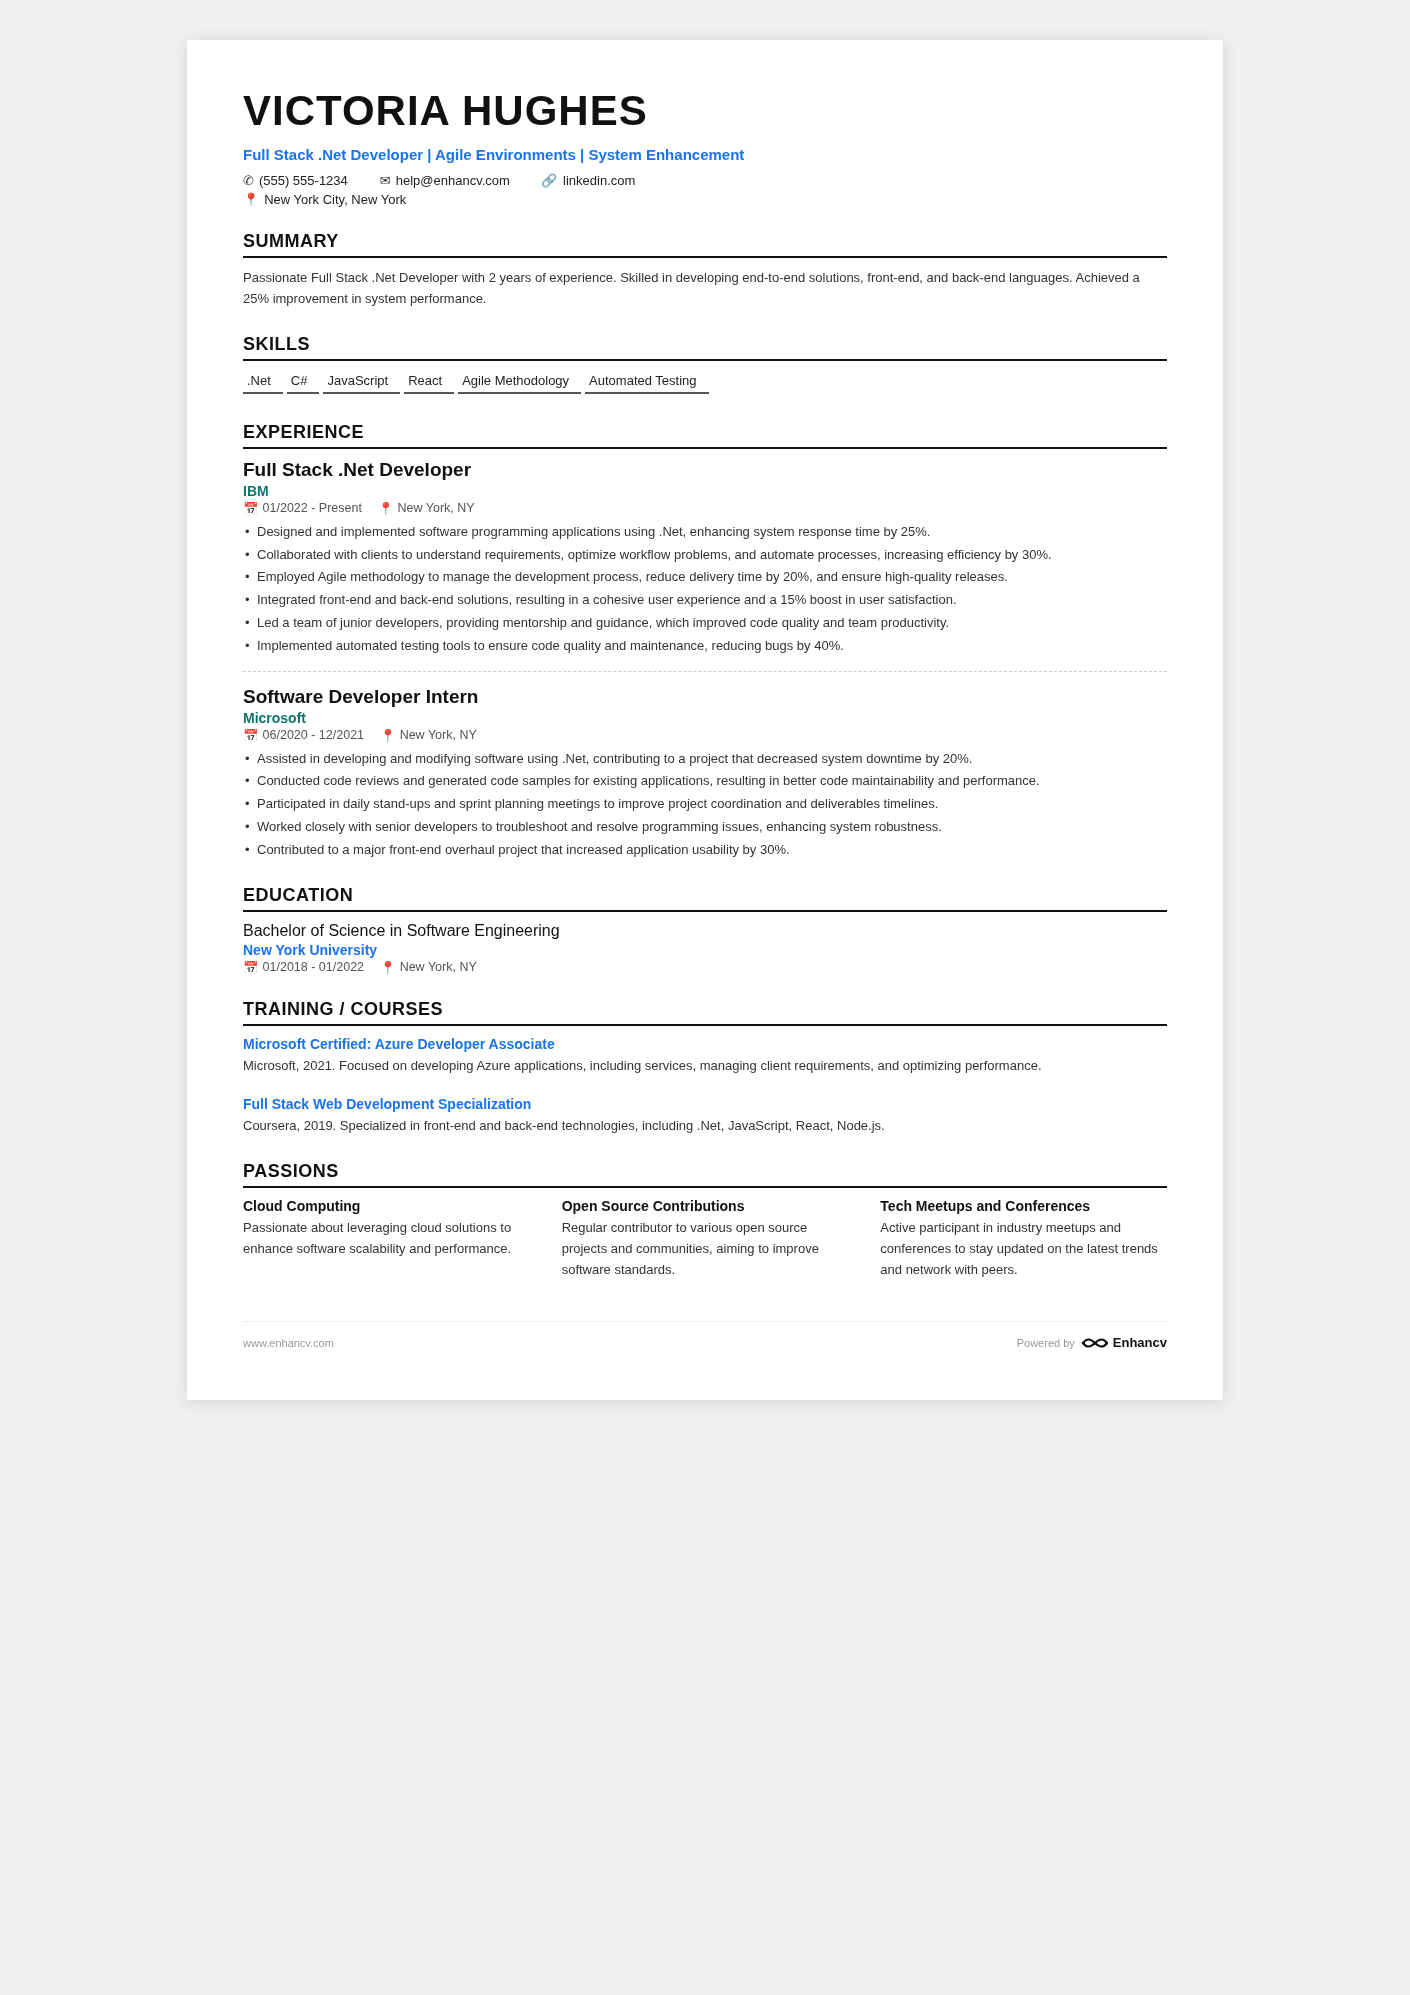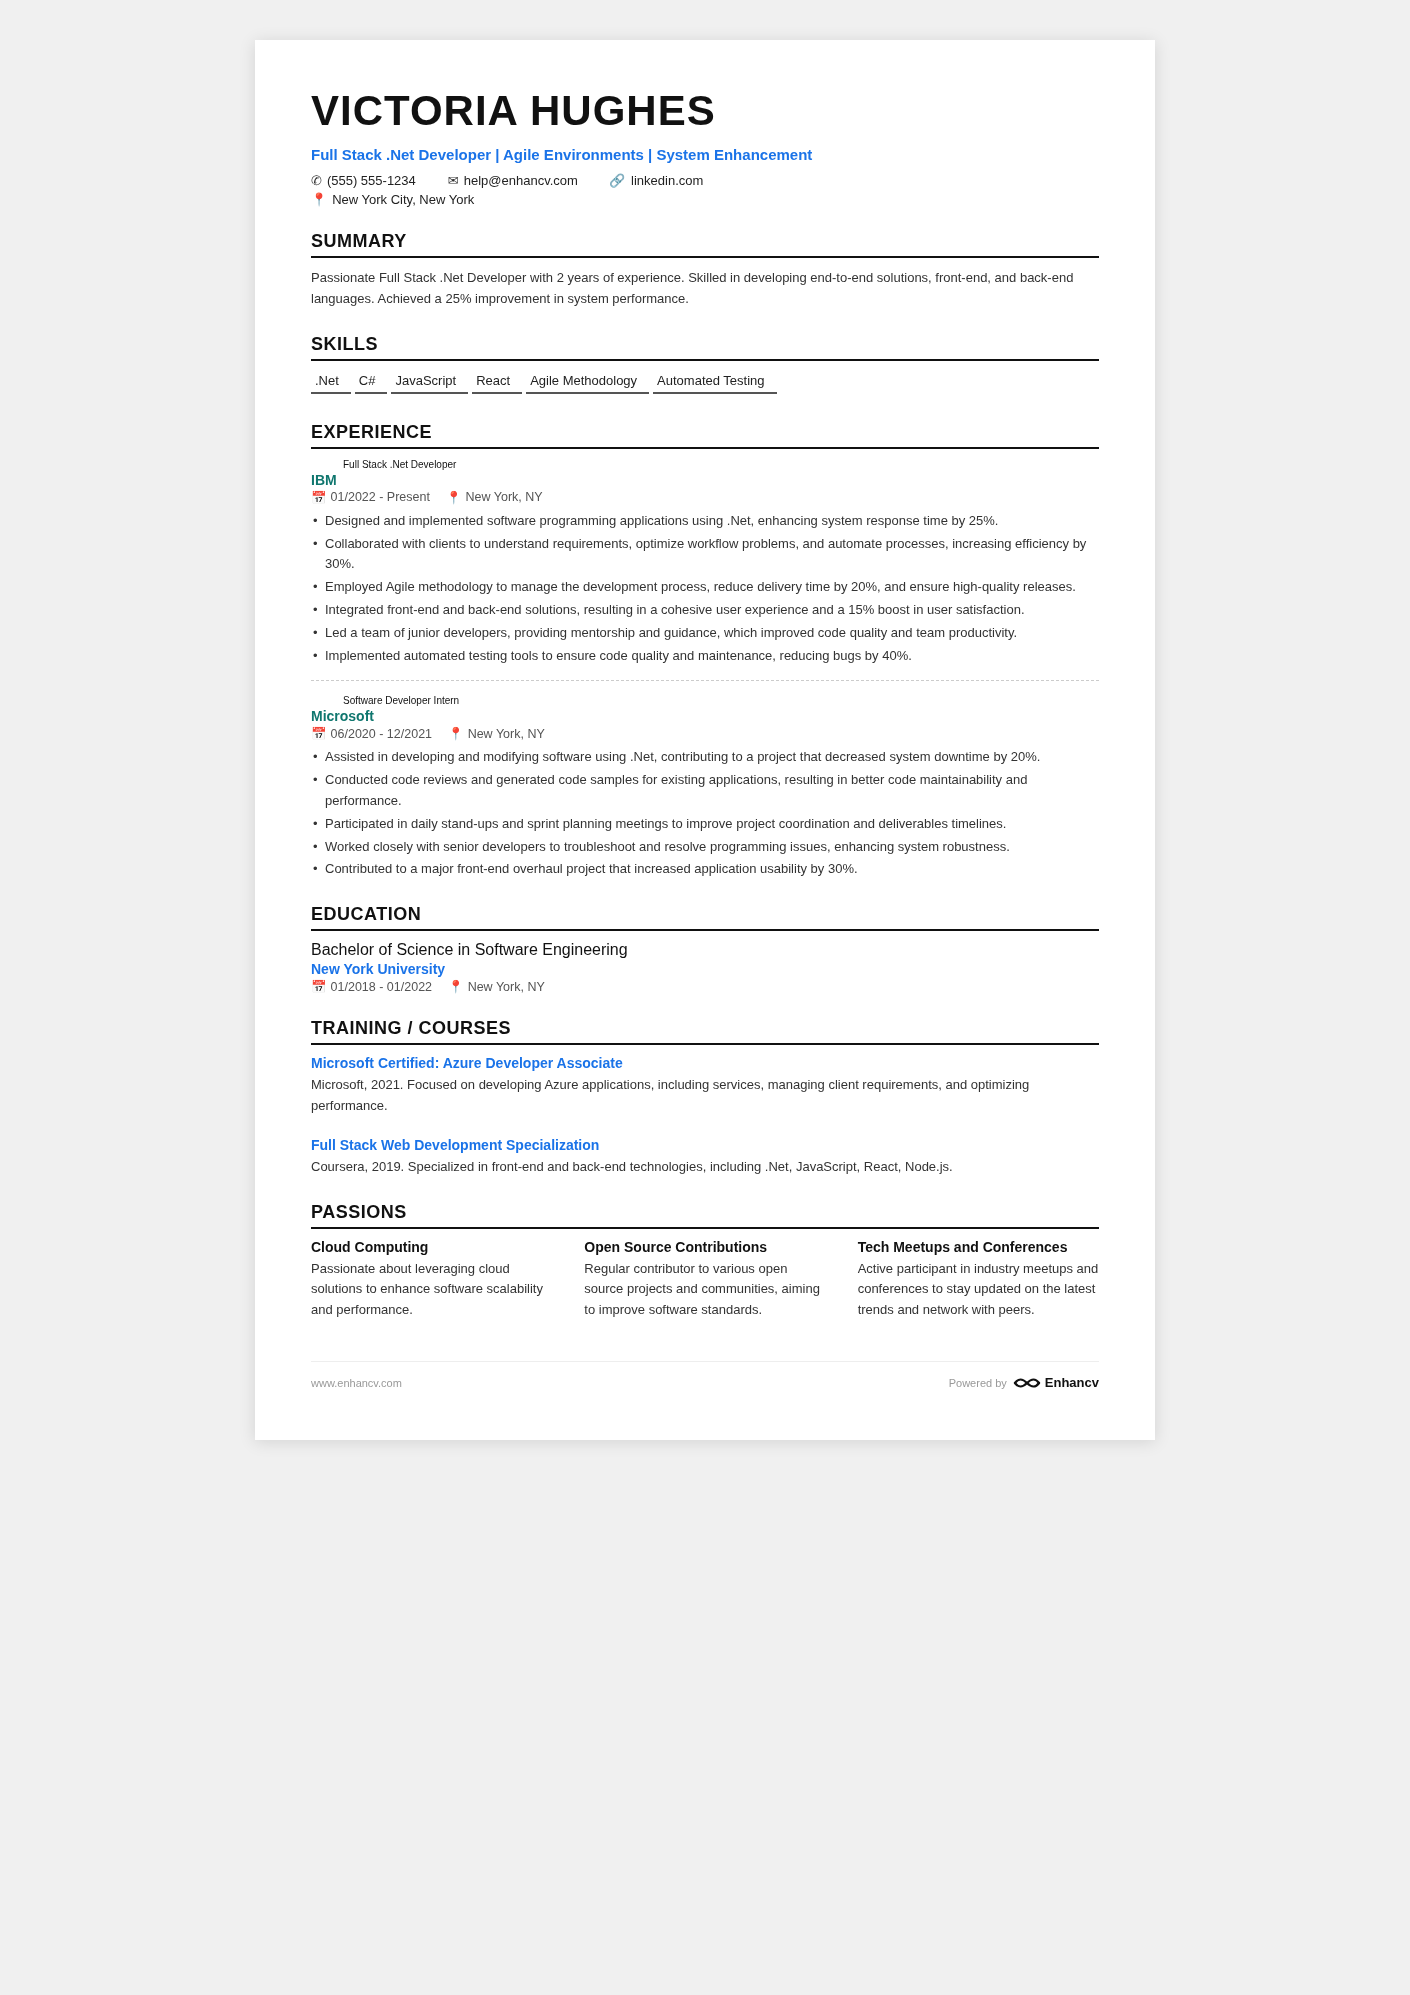--- a/index.html
+++ b/index.html
@@ -5,21 +5,21 @@
     * { margin: 0; padding: 0; box-sizing: border-box; }
     body {
       font-family: 'Arial', sans-serif;
       background: #f0f0f0;
       display: flex;
       justify-content: center;
       padding: 40px 20px;
     }
     .resume {
       background: #fff;
-      width: 900px;
+      width: 1036px;
       padding: 48px 56px 48px 56px;
       box-shadow: 0 2px 16px rgba(0,0,0,0.12);
     }
     .header-name {
       font-size: 42px;
       font-weight: 900;
       color: #111;
       letter-spacing: 1px;
       line-height: 1.1;
     }
@@ -70,25 +70,24 @@
     .skill-tag {
       font-size: 13px;
       color: #222;
       border-bottom: 2px solid #555;
       padding: 2px 12px 4px 4px;
       margin-right: 4px;
       margin-bottom: 4px;
       font-weight: 400;
     }
     .exp-job-title {
-      font-size: 10px;
-      font-weight: 400;
-      color: #111;
-      margin-bottom: 2px;
-      margin-left: 32px;
+      font-size: 19px;
+      font-weight: 700;
+      color: #111;
+      margin-bottom: 2px;
     }
     .exp-company {
       font-size: 14px;
       font-weight: 700;
       color: #0f766e;
       margin-bottom: 2px;
     }
     .exp-meta {
       font-size: 12.5px;
       color: #555;

